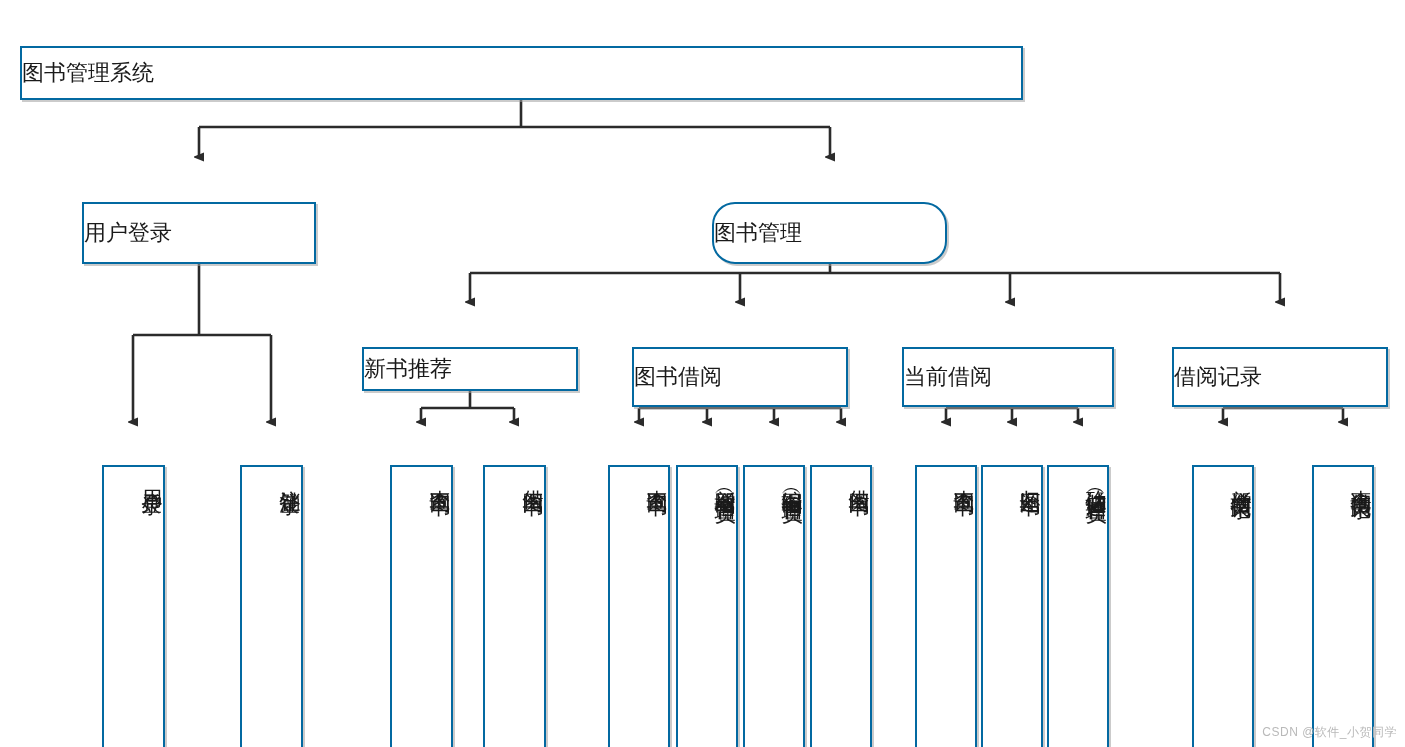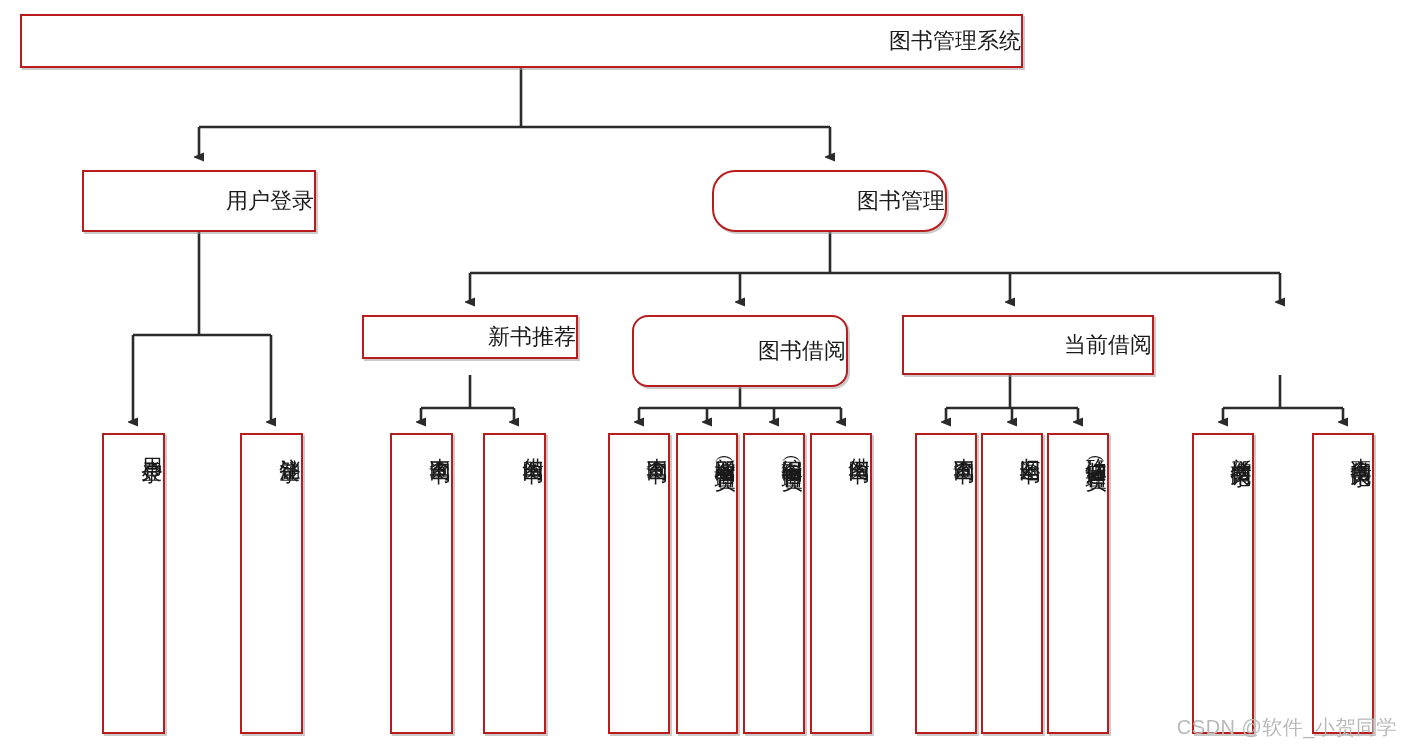--- a/index.html
+++ b/index.html
@@ -21,26 +21,27 @@
     position: absolute;
     left: 0;
     top: 0;
     width: 1405px;
     height: 747px;
   }
   .node {
     position: absolute;
     box-sizing: border-box;
     background: #ffffff;
-    border: 2px solid #b91c1c;
+    border: 2px solid #0369a1;
     box-shadow: 2px 2px 0 0 rgba(160,160,160,0.55);
     display: flex;
     align-items: center;
-    justify-content: flex-end;
+    justify-content: flex-start;
     z-index: 2;
+    margin-top: 32px;
   }
   .node-label {
     color: #1a1a1a;
     text-align: center;
     line-height: 1.15;
     white-space: nowrap;
   }
   .node.horizontal .node-label {
     font-size: 22px;
   }
@@ -58,21 +59,21 @@
     letter-spacing: 2px;
     line-height: 1;
     width: 100%;
     display: block;
     text-align: left;
   }
   .watermark {
     position: absolute;
     right: 8px;
     bottom: 6px;
-    font-size: 20px;
+    font-size: 12px;
     color: #b9b9b9;
     z-index: 3;
     white-space: nowrap;
     letter-spacing: 0.5px;
   }
 </style>
 </head>
 <body>
 
 <div id="diagram-root">
@@ -134,25 +135,28 @@
   <div class="node horizontal" style="left:82px; top:170px; width:234px; height:62px;">
     <span class="node-label">用户登录</span>
   </div>
   <div class="node horizontal" style="left:712px; top:170px; width:235px; height:62px;border-radius:23px;">
     <span class="node-label">图书管理</span>
   </div>
 
   <div class="node horizontal" style="left:362px; top:315px; width:216px; height:44px;">
     <span class="node-label">新书推荐</span>
   </div>
-  <div class="node horizontal" style="left:632px; top:315px; width:216px; height:72px;border-radius:16px;">
+  <div class="node horizontal" style="left:632px; top:315px; width:216px; height:60px;">
     <span class="node-label">图书借阅</span>
   </div>
-  <div class="node horizontal" style="left:902px; top:315px; width:252px; height:60px;">
+  <div class="node horizontal" style="left:902px; top:315px; width:212px; height:60px;">
     <span class="node-label">当前借阅</span>
+  </div>
+  <div class="node horizontal" style="left:1172px; top:315px; width:216px; height:60px;">
+    <span class="node-label">借阅记录</span>
   </div>
 
   <div class="node vertical" style="left:102px; top:433px; width:63px; height:301px;">
     <span class="node-label">用户登录</span>
   </div>
   <div class="node vertical" style="left:240px; top:433px; width:63px; height:301px;">
     <span class="node-label">注销登录</span>
   </div>
 
   <div class="node vertical" style="left:390px; top:433px; width:63px; height:301px;">

